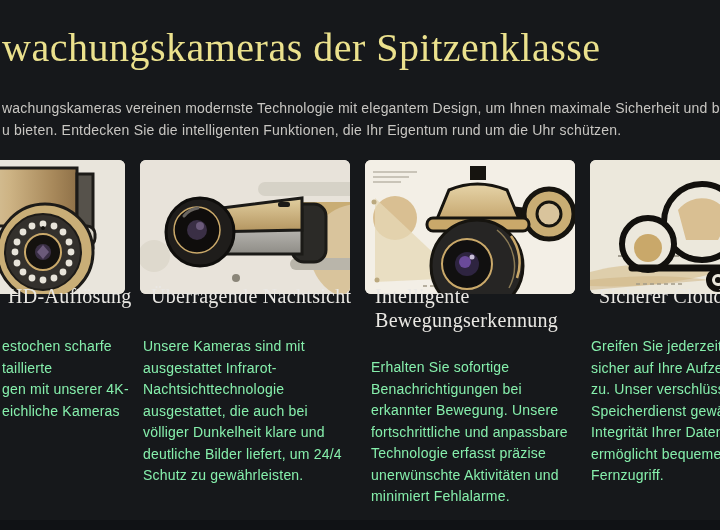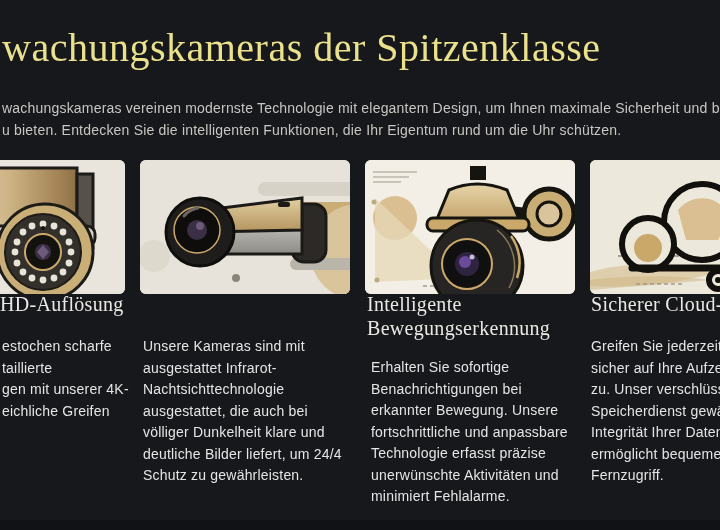--- a/index.html
+++ b/index.html
@@ -15,26 +15,26 @@
   .intro{position:absolute;left:2px;top:97px;font-size:14px;line-height:22px;
     color:#c8c6c2;letter-spacing:0.2px;}
   .intro div{white-space:nowrap;}
   .card{
     position:absolute;top:160px;width:210px;height:134px;border-radius:6px;
     overflow:hidden;background:#e9e5db;
   }
   .card svg{display:block;}
   .c1{left:-85px}.c2{left:140px}.c3{left:365px}.c4{left:590px}
   .fheading{
-    position:absolute;top:292px;white-space:nowrap;
+    position:absolute;top:284px;white-space:nowrap;
     font-family:"Liberation Serif",serif;font-size:20px;line-height:24px;
-    color:#eae8e4;letter-spacing:0.3px;
+    color:#eae8e4;letter-spacing:0.3px;padding-left:8px;
   }
   .fbody{
-    position:absolute;font-size:14px;line-height:21.5px;color:#e5e5e5;
+    position:absolute;font-size:14px;line-height:21.5px;color:#86efac;
     letter-spacing:0.2px;
   }
   .fbody div{white-space:nowrap;}
   .h1x{left:0px}.b1x{left:2px;top:336px}
   .h2x{left:143px}.b2x{left:143px;top:336px}
   .h3x{left:367px}.b3x{left:371px;top:357px}
   .h4x{left:591px}.b4x{left:591px;top:336px}
 </style>
 </head>
 <body>
@@ -180,33 +180,36 @@
       <path d="M42,108 H214" stroke="#12100d" stroke-width="7" stroke-linecap="round"></path>
       <circle cx="128" cy="120" r="9" fill="#ece8dc" stroke="#12100d" stroke-width="6"></circle>
       <circle cx="128" cy="120" r="3" fill="#12100d"></circle>
     </svg>
     </span>
   </div>
 
   <div class="fheading h1x">
     <div>HD-Auflösung</div>
   </div>
+  <div class="fheading h2x">
+    <div>Überragende Nachtsicht</div>
+  </div>
   <div class="fheading h3x">
     <div>Intelligente</div>
     <div>Bewegungserkennung</div>
   </div>
   <div class="fheading h4x">
     <div>Sicherer Cloud-Speicher</div>
   </div>
 
   <div class="fbody b1x">
     <div>estochen scharfe</div>
     <div>taillierte</div>
     <div>gen mit unserer 4K-</div>
-    <div>eichliche Greifen</div>
+    <div>eichliche Kameras</div>
   </div>
   <div class="fbody b2x">
     <div>Unsere Kameras sind mit</div>
     <div>ausgestattet Infrarot-</div>
     <div>Nachtsichttechnologie</div>
     <div>ausgestattet, die auch bei</div>
     <div>völliger Dunkelheit klare und</div>
     <div>deutliche Bilder liefert, um 24/4</div>
     <div>Schutz zu gewährleisten.</div>
   </div>

